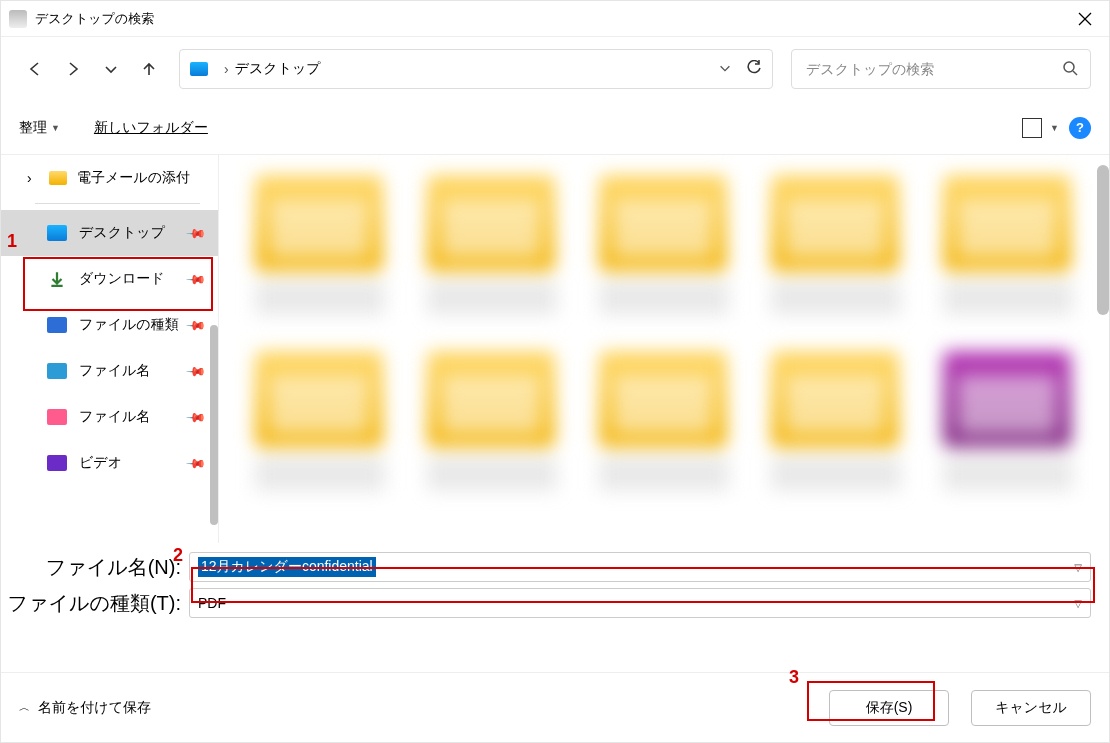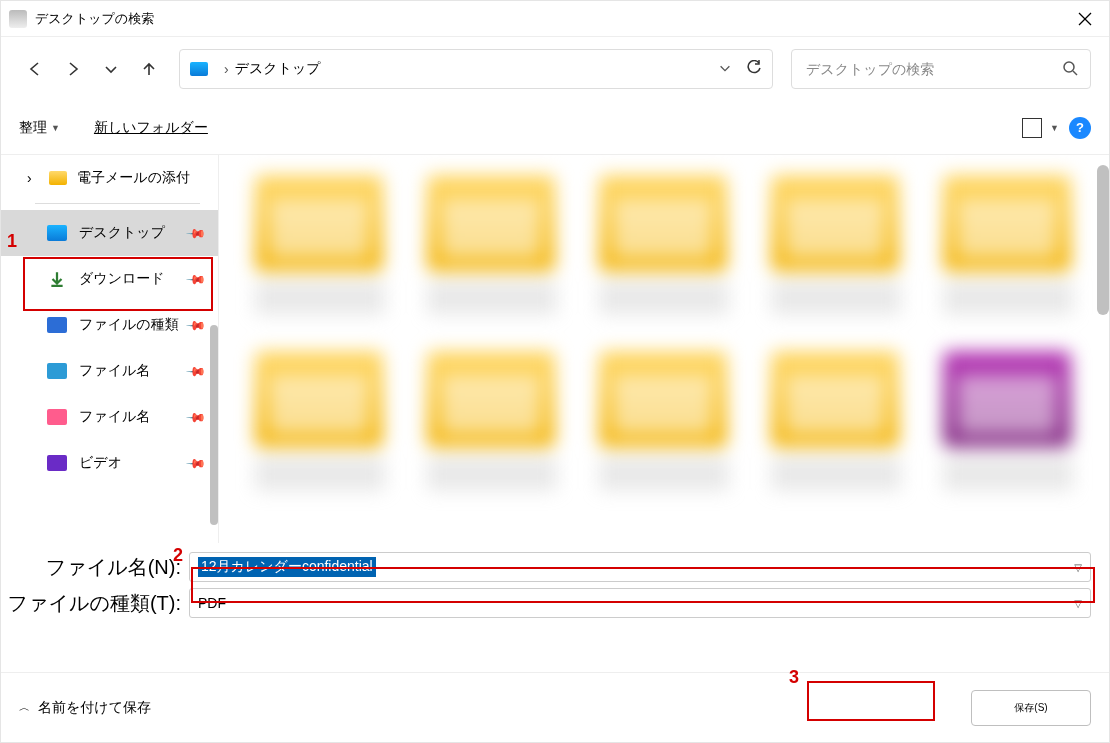--- a/index.html
+++ b/index.html
@@ -76,21 +76,21 @@
   .fieldrow .combo { flex:1; height:30px; border:1px solid #ccc; border-radius:3px; display:flex; align-items:center; padding: 9px 8px; position:relative; }
   .fieldrow .combo .val { font-size:14px; }
   .fieldrow .combo .drop { position:absolute; right:8px; font-size:10px; color:#555; }
   .filename-val { background:#0063b1; color:#fff; padding: 1px 3px; }
 
   
   .footer { position:absolute; left:0; right:0; bottom:0; height:70px; border-top:1px solid #eee; display:flex; align-items:center; padding: 0 18px; }
   .footer .hide { display:flex; align-items:center; gap:8px; }
   .footer .hide .caret { font-size:11px; }
   .footer .btns { margin-left:auto; display:flex; gap:22px; }
-  .footer .btn { min-width:120px; height:36px; border:1px solid #bfbfbf; border-radius:4px; background:#fff; display:flex; align-items:center; justify-content:center; font-size:10px; }
+  .footer .btn { min-width:120px; height:36px; border:1px solid #bfbfbf; border-radius:4px; background:#fff; display:flex; align-items:center; justify-content:center; font-size:14px; }
 
   .fields-wrap { padding-top: 6px; position:relative; }
 </style>
 </head>
 <body>
 
 <div class="titlebar">
   <div class="app-icon"></div>
   <div class="title">デスクトップの検索</div>
   <div class="spacer"></div>
@@ -272,20 +272,21 @@
   </div>
 </div>
 
 <div class="footer">
   <div class="hide">
     <span class="caret">︿</span>
     <span>名前を付けて保存</span>
   </div>
   <div class="btns">
     <div class="btn">保存(S)</div>
+    <div class="btn">キャンセル</div>
   </div>
 </div>
 
 <div class="red-num" style="left:6px; top:230px;">1</div>
 <div class="red-box" style="left:22px; top:256px; width:190px; height:54px;"></div>
 
 <div class="red-num" style="left:172px; top:544px;">2</div>
 <div class="red-box" style="left:190px; top:566px; width:904px; height:36px;"></div>
 
 <div class="red-num" style="left:788px; top:666px;">3</div>

